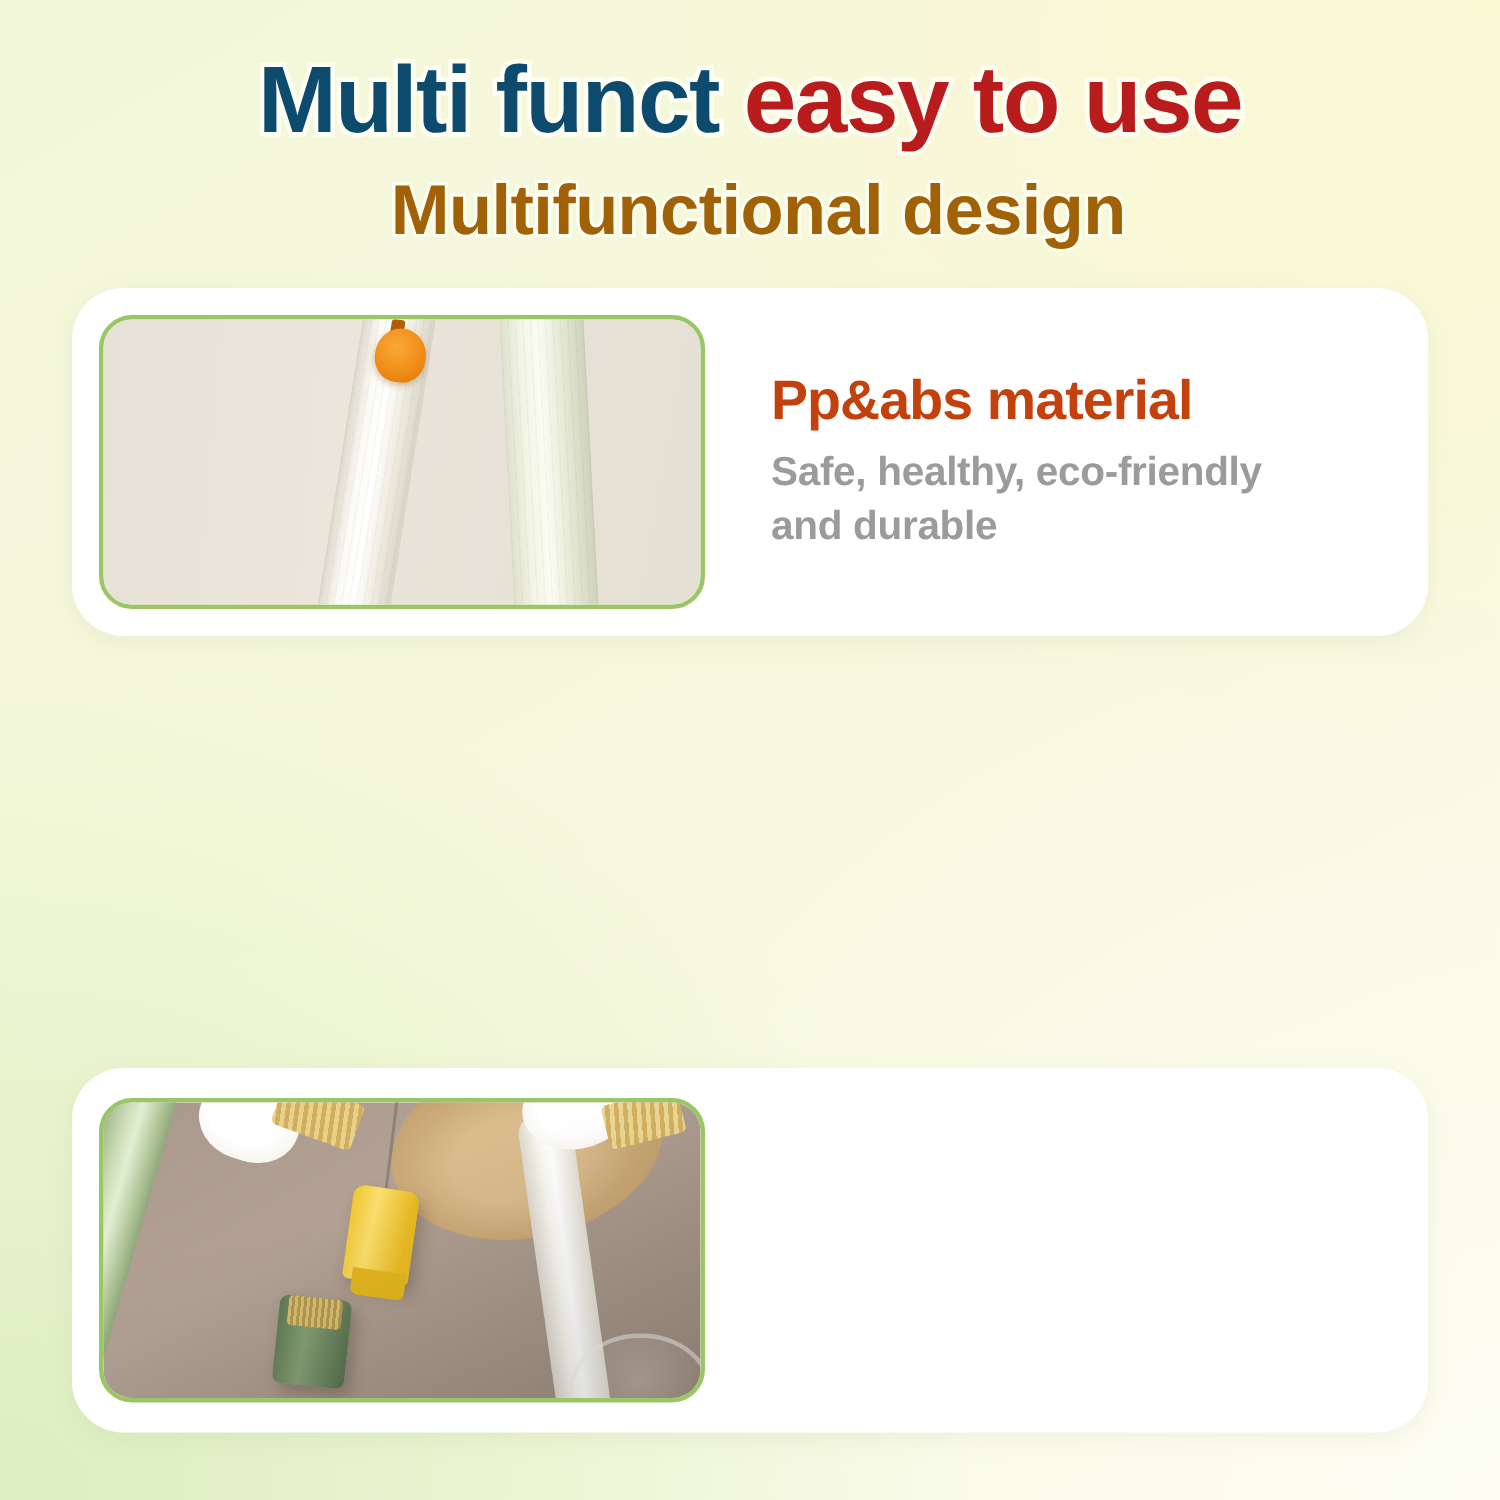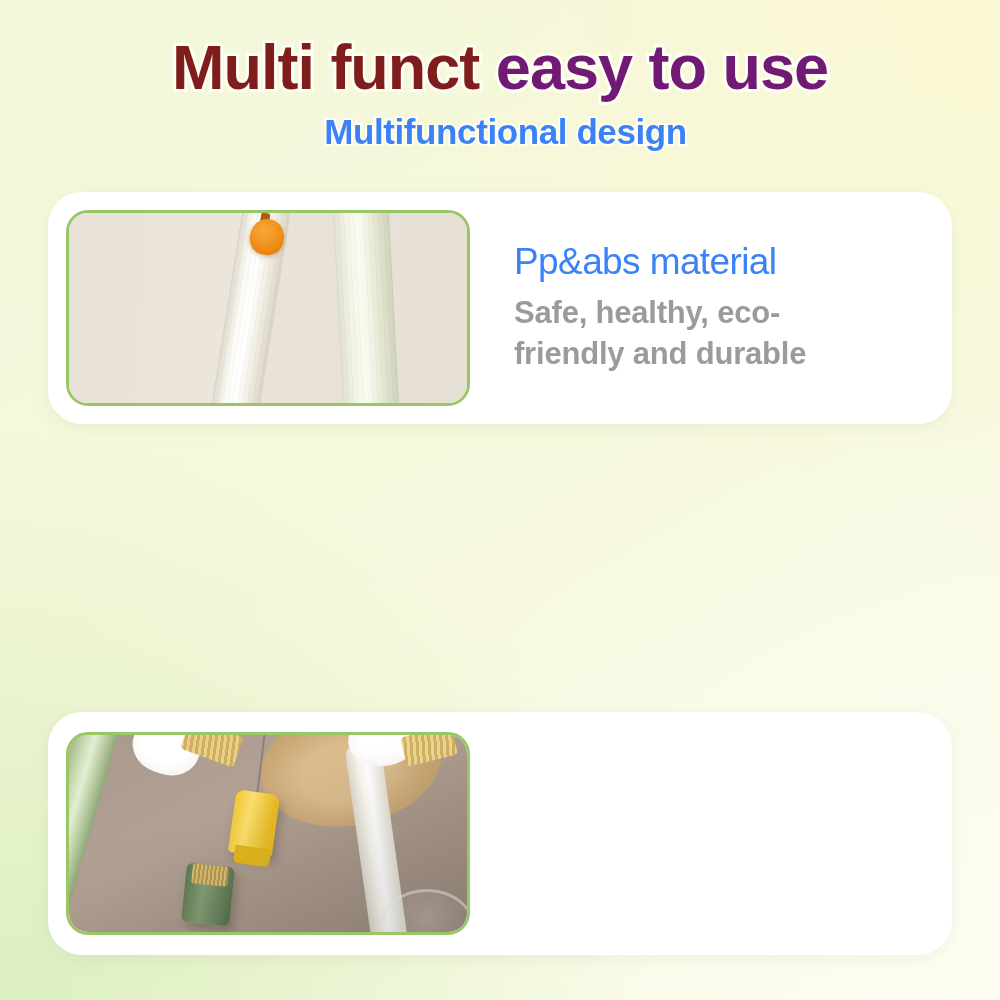--- a/index.html
+++ b/index.html
@@ -20,27 +20,27 @@
   .header { padding-top:34px; text-align:center; }
   .title {
     font-size:63px;
     font-weight:bold;
     letter-spacing:-1px;
     line-height:1.05;
     white-space:nowrap;
     -webkit-text-stroke:6px #fffef2;
     paint-order:stroke fill;
   }
-  .title .t-green { color:#7f1d1d; }
-  .title .t-dark  { color:#701a75; }
+  .title .t-green { color:#0c4a6e; }
+  .title .t-dark  { color:#b91c1c; }
   .subtitle {
     margin-top:12px;
-    font-size:35px;
-    font-weight:bold;
-    color:#3b82f6;
+    font-size:47px;
+    font-weight:bold;
+    color:#a16207;
     letter-spacing:-0.4px;
     -webkit-text-stroke:4px #fffef2;
     paint-order:stroke fill;
     margin-left:11px;
   }
 
   
   .card {
     position:absolute;
     left:48px; width:904px;
@@ -70,28 +70,28 @@
   .card.c3 .photo { height:203px; }
 
   .text {
     flex:1 1 auto;
     padding:0 34px 0 44px;
   }
   .card.reverse .text { padding:0 44px 0 34px; }
 
   .head {
     font-size:37px;
-    font-weight:normal;
-    color:#3b82f6;
+    font-weight:bold;
+    color:#c2410c;
     letter-spacing:-0.6px;
     line-height:1.1;
     margin-bottom:9px;
   }
   .body {
-    font-size:31px;
+    font-size:27px;
     font-weight:bold;
     color:#9b9b9b;
     line-height:1.33;
     letter-spacing:-0.2px;
     max-width:370px;
   }
 
   
   .scene { position:absolute; inset:0; }
 

